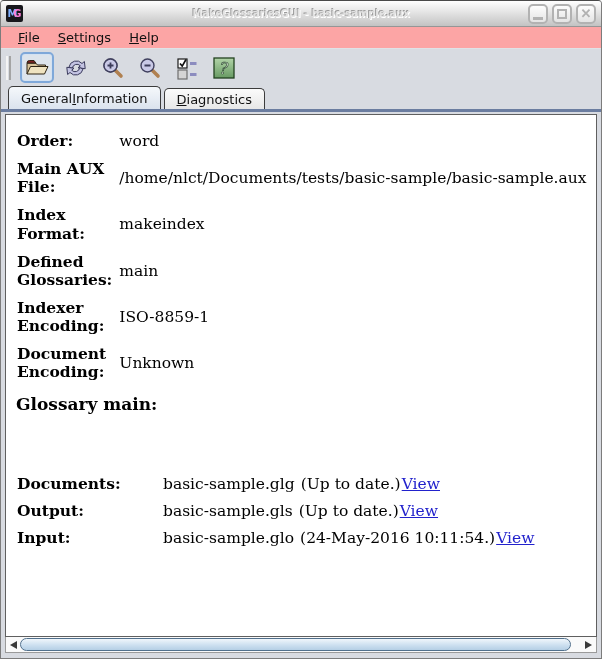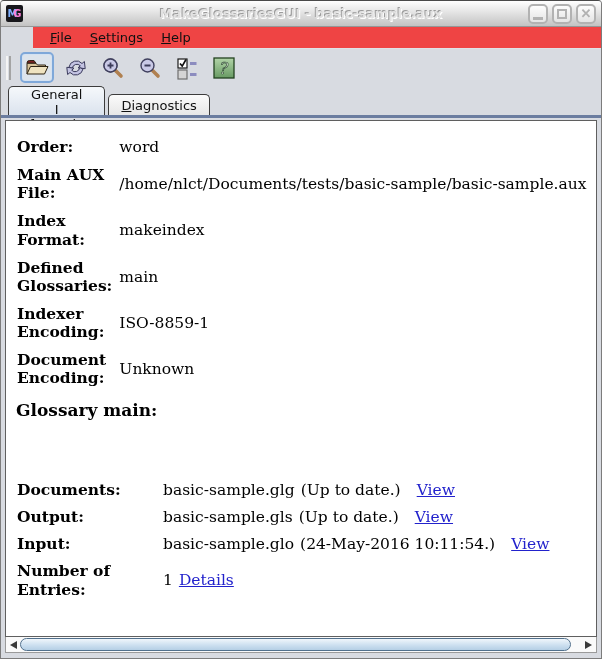--- a/index.html
+++ b/index.html
@@ -22,75 +22,75 @@
   }
   .app-icon{
     width:17px;height:17px;background:#17171c;border-radius:2px;
     display:flex;align-items:center;justify-content:center;
     font-size:10px;font-weight:bold;line-height:1;z-index:2;
   }
   .app-icon .m{color:#7fb0ff;}
   .app-icon .g{color:#ff7fd8;margin-left:-4px;}
   .title{
     position:absolute;left:0;right:0;text-align:center;
-    font-size:13px;font-weight:bold;color:#e2e2e2;
+    font-size:10px;font-weight:bold;color:#e2e2e2;
     text-shadow:-1px -1px 0 #9c9c9c,1px 1px 0 #ffffff;
     pointer-events:none;
   }
   .win-controls{margin-left:auto;display:flex;gap:4px;z-index:2;}
   .winbtn{
     width:20px;height:20px;border:2px solid #b2b2b2;border-radius:5px;
     background:linear-gradient(#fdfdfd,#e4e4e4);position:relative;padding:0;
   }
   .g-min{position:absolute;left:3px;right:3px;bottom:2px;height:3px;background:#b2b2b2;}
   .g-max{position:absolute;left:3px;right:3px;top:3px;bottom:3px;border:2px solid #b2b2b2;}
   .g-close{position:absolute;inset:0;color:#b2b2b2;font-size:13px;font-weight:bold;
     display:flex;align-items:center;justify-content:center;line-height:1;}
   
   .menubar{
-    flex:0 0 22px;background:#ef4444;border-bottom:1px solid #e0e2e6;
-    display:flex;align-items:center;padding-left:8px;font-size:13px;color:#111;margin-left:32px;
+    flex:0 0 22px;background:#fca5a5;border-bottom:1px solid #e0e2e6;
+    display:flex;align-items:center;padding-left:8px;font-size:13px;color:#111;
   }
   .menu-item{padding:2px 9px;}
   .mn{text-decoration:underline;}
   
   .toolbar{flex:0 0 37px;display:flex;align-items:center;padding-left:5px;gap:7px;}
   .drag-handle{width:5px;height:24px;border-left:2px solid #f4f4f4;border-right:2px solid #a4a4a4;margin-right:2px;}
   .tbtn{width:30px;height:30px;border:none;background:transparent;padding:0;
     display:flex;align-items:center;justify-content:center;}
   .tbtn.focused{
     border:2px solid #7fa8d9;border-radius:5px;background:#dde4ec;
     box-shadow:inset 0 0 0 1px #d4e2f2;width:34px;height:31px;
   }
   .tbtn svg{display:block;}
   
   .tabstrip{flex:0 0 23px;display:flex;align-items:flex-end;padding-left:7px;gap:3px;}
   .tab{
     border:1px solid #3c3c3c;border-bottom:none;border-radius:5px 5px 0 0;
     padding:0 12px;font-size:13px;color:#111;display:flex;align-items:center;
   }
-  .tab.selected{background:linear-gradient(#f5f8fb,#dbe3ee);height:29px;flex-direction:column;}
+  .tab.selected{background:linear-gradient(#f5f8fb,#dbe3ee);height:23px;}
   .tab.unselected{background:linear-gradient(#fbfbfb,#e7e7e7);height:21px;}
   .tab-accent{flex:0 0 3px;background:#6b7da0;}
   
   .content{flex:1;min-height:0;display:flex;flex-direction:column;padding:2px 4px 5px;}
   .editor{
     flex:1;min-height:0;background:#ffffff;border:1px solid #5f5f5f;
     padding:12px 8px 0 10px;overflow:hidden;
     font-family:"DejaVu Serif",serif;font-size:15.5px;color:#000;
   }
   table{border-collapse:separate;border-spacing:0;}
   .info-table td{padding-top:5px;padding-bottom:5px;vertical-align:middle;line-height:1.17;}
   .info-table .lbl{width:84px;font-weight:bold;padding-right:6px;}
   .gloss-table td{padding-top:4px;padding-bottom:4px;vertical-align:middle;}
   .gloss-table .lbl{width:146px;font-weight:bold;padding-right:4px;}
   .glossary-heading{font-size:17px;font-weight:bold;margin:8px 0 0 0;}
   .spacer{height:56px;}
   .status{margin-left:6px;}
-  .lnk{color:#2222cc;text-decoration:underline;margin-left:16px;cursor:pointer;}
+  .lnk{color:#2222cc;text-decoration:underline;margin-left:1px;cursor:pointer;}
   .lnk-tight{margin-left:6px;}
   
   .hscroll{flex:0 0 16px;position:relative;background:#fafafa;
     border:1px solid #9a9a9a;border-top:none;}
   .sb-arrow{position:absolute;top:50%;transform:translateY(-50%);width:0;height:0;
     border-top:4px solid transparent;border-bottom:4px solid transparent;}
   .sb-left{left:4px;border-right:7px solid #3a3a3a;}
   .sb-right{right:4px;border-left:7px solid #3a3a3a;}
   .sb-thumb{position:absolute;left:14px;right:25px;top:1px;bottom:1px;
     border:1px solid #51708c;border-radius:7px;
@@ -255,24 +255,20 @@
           <td class="val"><span>basic-sample.glg</span><span class="status">(Up to date.)</span><span class="lnk">View</span></td>
         </tr>
         <tr>
           <td class="lbl">Output:</td>
           <td class="val"><span>basic-sample.gls</span><span class="status">(Up to date.)</span><span class="lnk">View</span></td>
         </tr>
         <tr>
           <td class="lbl">Input:</td>
           <td class="val"><span>basic-sample.glo</span><span class="status">(24-May-2016 10:11:54.)</span><span class="lnk">View</span></td>
         </tr>
-        <tr>
-          <td class="lbl">Number of Entries:</td>
-          <td class="val"><span>1</span><span class="lnk lnk-tight">Details</span></td>
-        </tr>
       </tbody>
         </table>
 
     </div>
 
     <div class="hscroll">
       <div class="sb-arrow sb-left"></div>
       <div class="sb-thumb"></div>
       <div class="sb-arrow sb-right"></div>
     </div>

